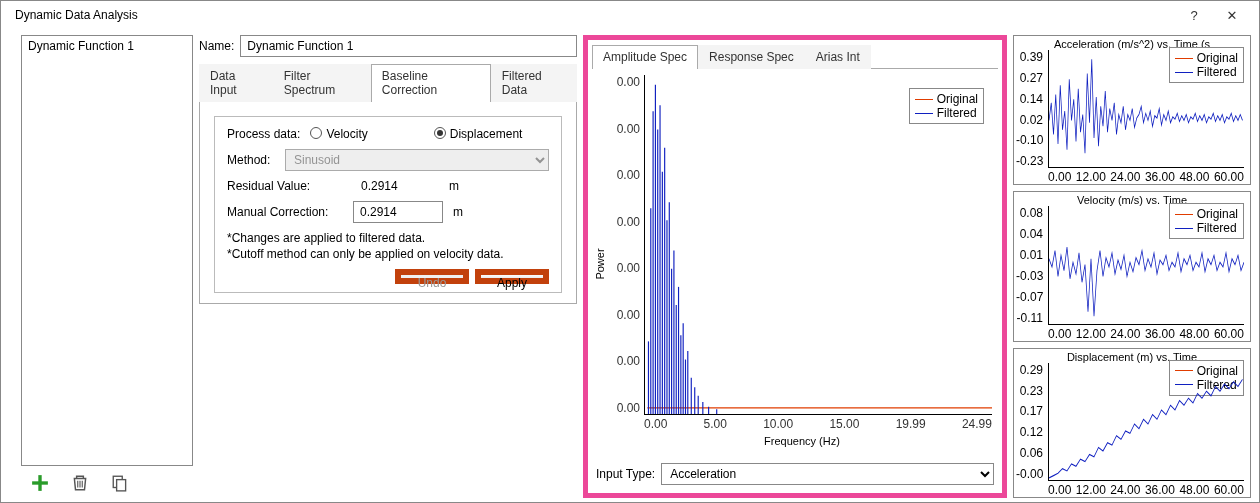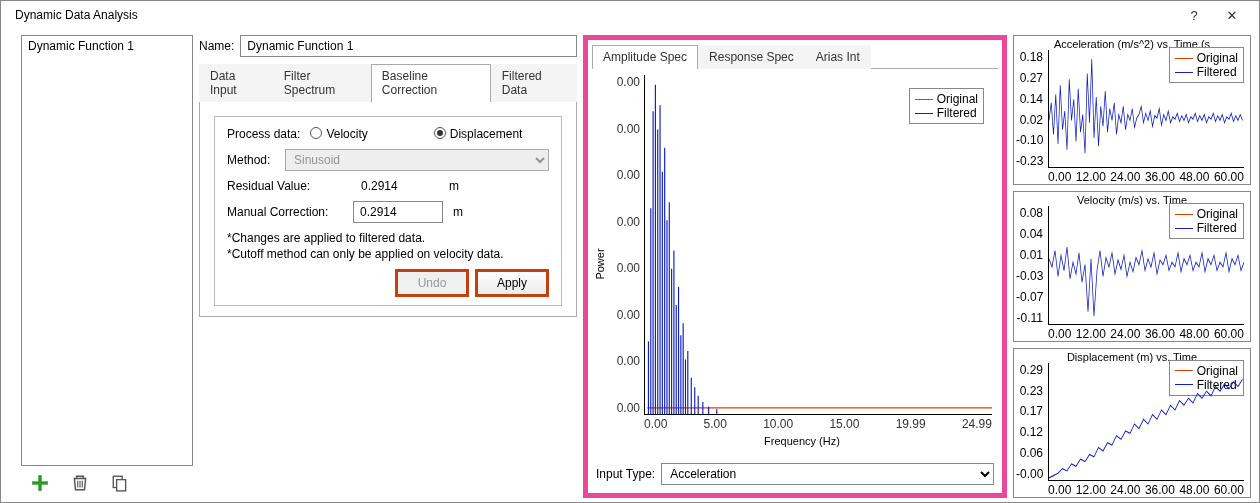--- a/index.html
+++ b/index.html
@@ -24,21 +24,21 @@
 .frow { display: flex; align-items: center; margin-bottom: 8px; gap: 6px; }
 .frow .lbl { white-space: nowrap; }
 .radio-wrap { display: inline-flex; align-items: flex-start; gap: 4px; }
 .rcircle { width: 12px; height: 12px; border: 1px solid #555; border-radius: 50%; display: inline-flex; align-items: center; justify-content: center; }
 .rcircle.sel::after { content: ""; width: 6px; height: 6px; background: #333; border-radius: 50%; }
 select.combo { flex: 1; height: 22px; border: 1px solid #888; background: #e8e8e8; color: #555; font-size: 12px; padding-left: 4px; }
 select.combo:disabled { background: #e8e8e8; color: #666; }
 input.num { width: 90px; height: 22px; border: 1px solid #888; padding: 2px 6px; font-size: 12px; }
 .note { font-size: 12px; margin-top: 2px; }
 .btn-row { display: flex; justify-content: flex-end; gap: 6px; margin-top: 8px; }
-button.win { min-width: 74px; height: 28px; border: 3px solid #c2410c; background: linear-gradient(#fdfdfd,#ececec); font-size: 12px; cursor: default; }
+button.win { min-width: 74px; height: 15px; border: 6px solid #c2410c; background: linear-gradient(#fdfdfd,#ececec); font-size: 12px; cursor: default; }
 button.win:disabled { color: #999; background: #f0f0f0; }
 .col-spec { width: 424px; border: 5px solid #ec4899; display: flex; flex-direction: column; }
 .col-spec .tabs { margin: 4px 4px 0 4px; }
 .spec-plot { flex: 1; display: flex; margin: 6px 8px 4px 2px; }
 .spec-plot .ylabwrap { width: 20px; display: flex; align-items: center; justify-content: center; }
 .spec-plot .ylab { transform: rotate(-90deg); white-space: nowrap; font-size: 11px; }
 .plotbox { flex: 1; display: flex; flex-direction: column; }
 .axes { position: relative; flex: 1; }
 .yticks { position: absolute; left: 0; top: 0; bottom: 18px; width: 34px; display: flex; flex-direction: column; justify-content: space-between; text-align: right; font-size: 10px; color: #333; padding-right: 4px; }
 .chartarea { position: absolute; left: 34px; right: 2px; top: 0; bottom: 18px; border-left: 1px solid #000; border-bottom: 1px solid #000; overflow: hidden; }
@@ -231,21 +231,21 @@
             <div class="lrow">
               <span class="swatch" style="border-color:#e03c00"></span>
               <span>Original</span>
             </div>
             <div class="lrow">
               <span class="swatch" style="border-color:#1020c0"></span>
               <span>Filtered</span>
             </div>
           </div>
         <div class="yticks2">
-            <span>0.18</span>
+            <span>0.39</span>
             <span>0.27</span>
             <span>0.14</span>
             <span>0.02</span>
             <span>-0.10</span>
             <span>-0.23</span>
           </div>
         <div class="ca2">
             <svg class="mini-svg" viewBox="0 0 260 100" preserveAspectRatio="none">
               <polyline fill="none" stroke="#1020c0" stroke-width="1" points="0,60 3,45 6,72 9,38 12,80 15,30 18,68 21,52 24,85 27,25 30,60 33,42 36,78 39,33 42,70 45,55 48,88 51,20 54,62 57,8 60,75 63,40 66,82 69,48 72,65 75,35 78,70 81,50 84,60 87,45 90,72 93,55 96,62 99,48 102,68 105,55 108,60 111,50 114,66 117,58 120,55 123,48 126,62 129,54 132,60 135,52 138,65 141,56 144,58 147,50 150,64 153,55 156,60 159,52 162,62 165,57 168,59 171,54 174,61 177,56 180,60 183,55 186,62 189,57 192,59 195,54 198,61 201,56 204,60 207,55 210,62 213,57 216,59 219,54 222,61 225,56 228,60 231,55 234,62 237,57 240,59 243,54 246,61 249,56 252,60 255,55 258,60"></polyline>
             </svg>

